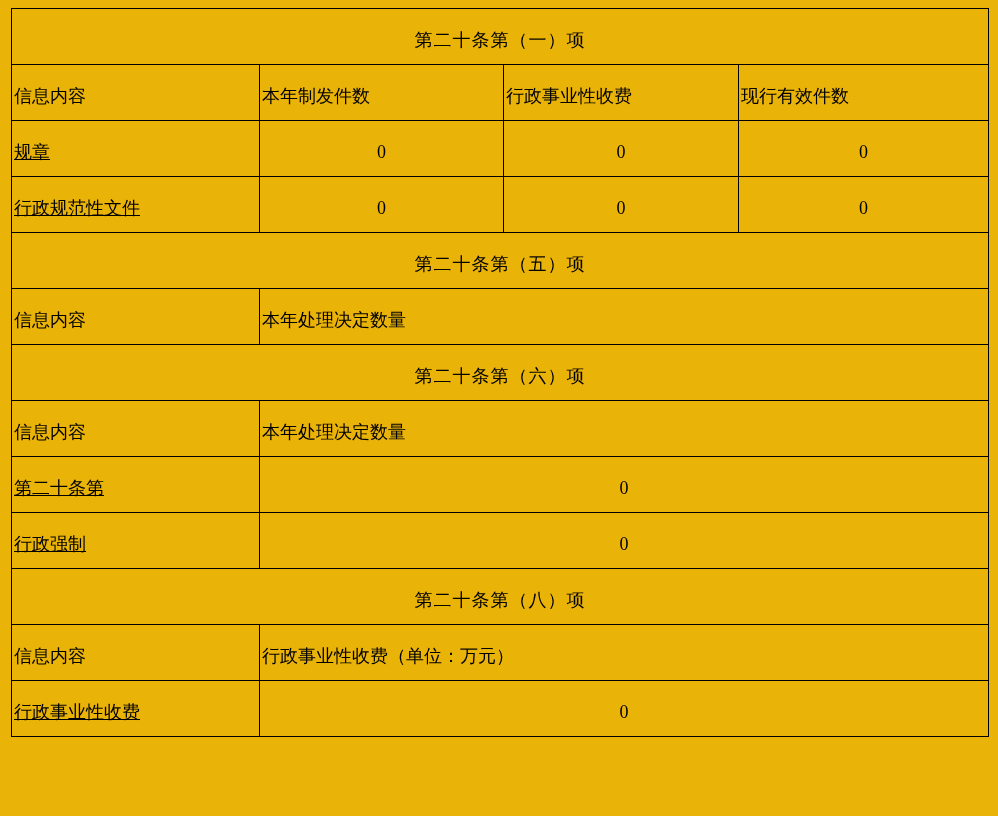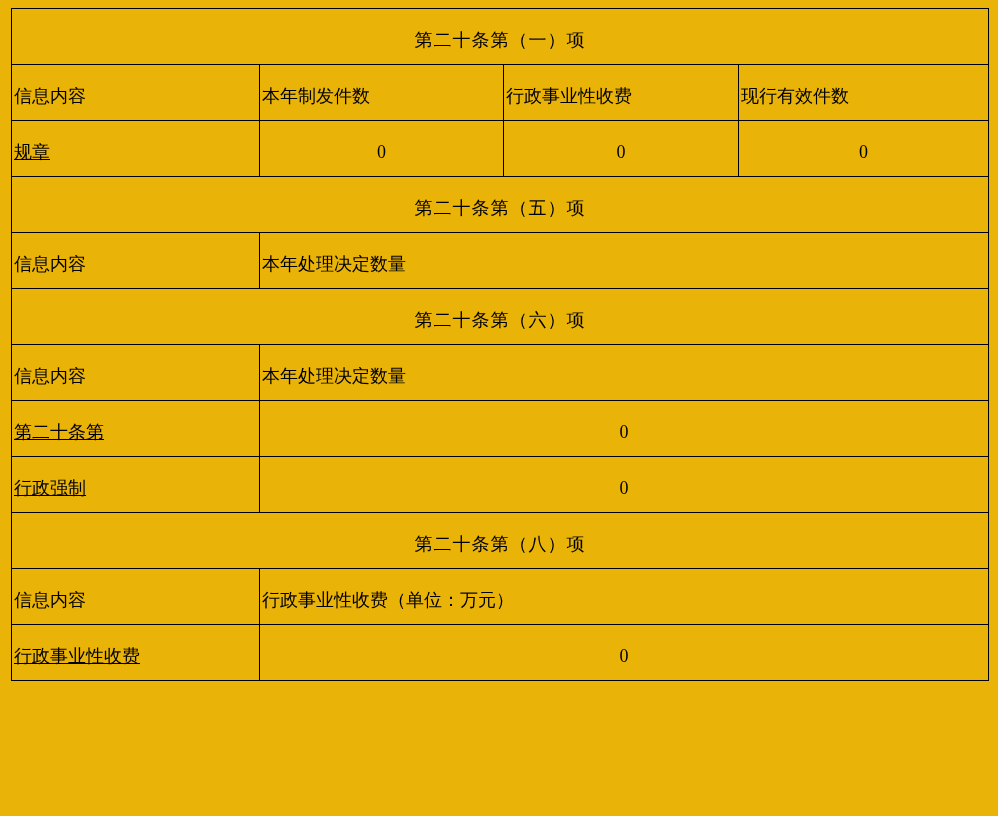--- a/index.html
+++ b/index.html
@@ -67,20 +67,26 @@
         <td class="header-cell">本年制发件数</td>
         <td class="header-cell">行政事业性收费</td>
         <td class="header-cell">现行有效件数</td>
       </tr>
       <tr>
         <td class="label-cell">规章</td>
         <td class="value-cell">0</td>
         <td class="value-cell">0</td>
         <td class="value-cell">0</td>
       </tr>
+      <tr>
+        <td class="label-cell">行政规范性文件</td>
+        <td class="value-cell">0</td>
+        <td class="value-cell">0</td>
+        <td class="value-cell">0</td>
+      </tr>
 
       <tr>
         <td colspan="4" class="title-cell">第二十条第（五）项</td>
       </tr>
       <tr>
         <td class="header-cell">信息内容</td>
         <td colspan="3" class="header-cell">本年处理决定数量</td>
       </tr>
 
       <tr>

